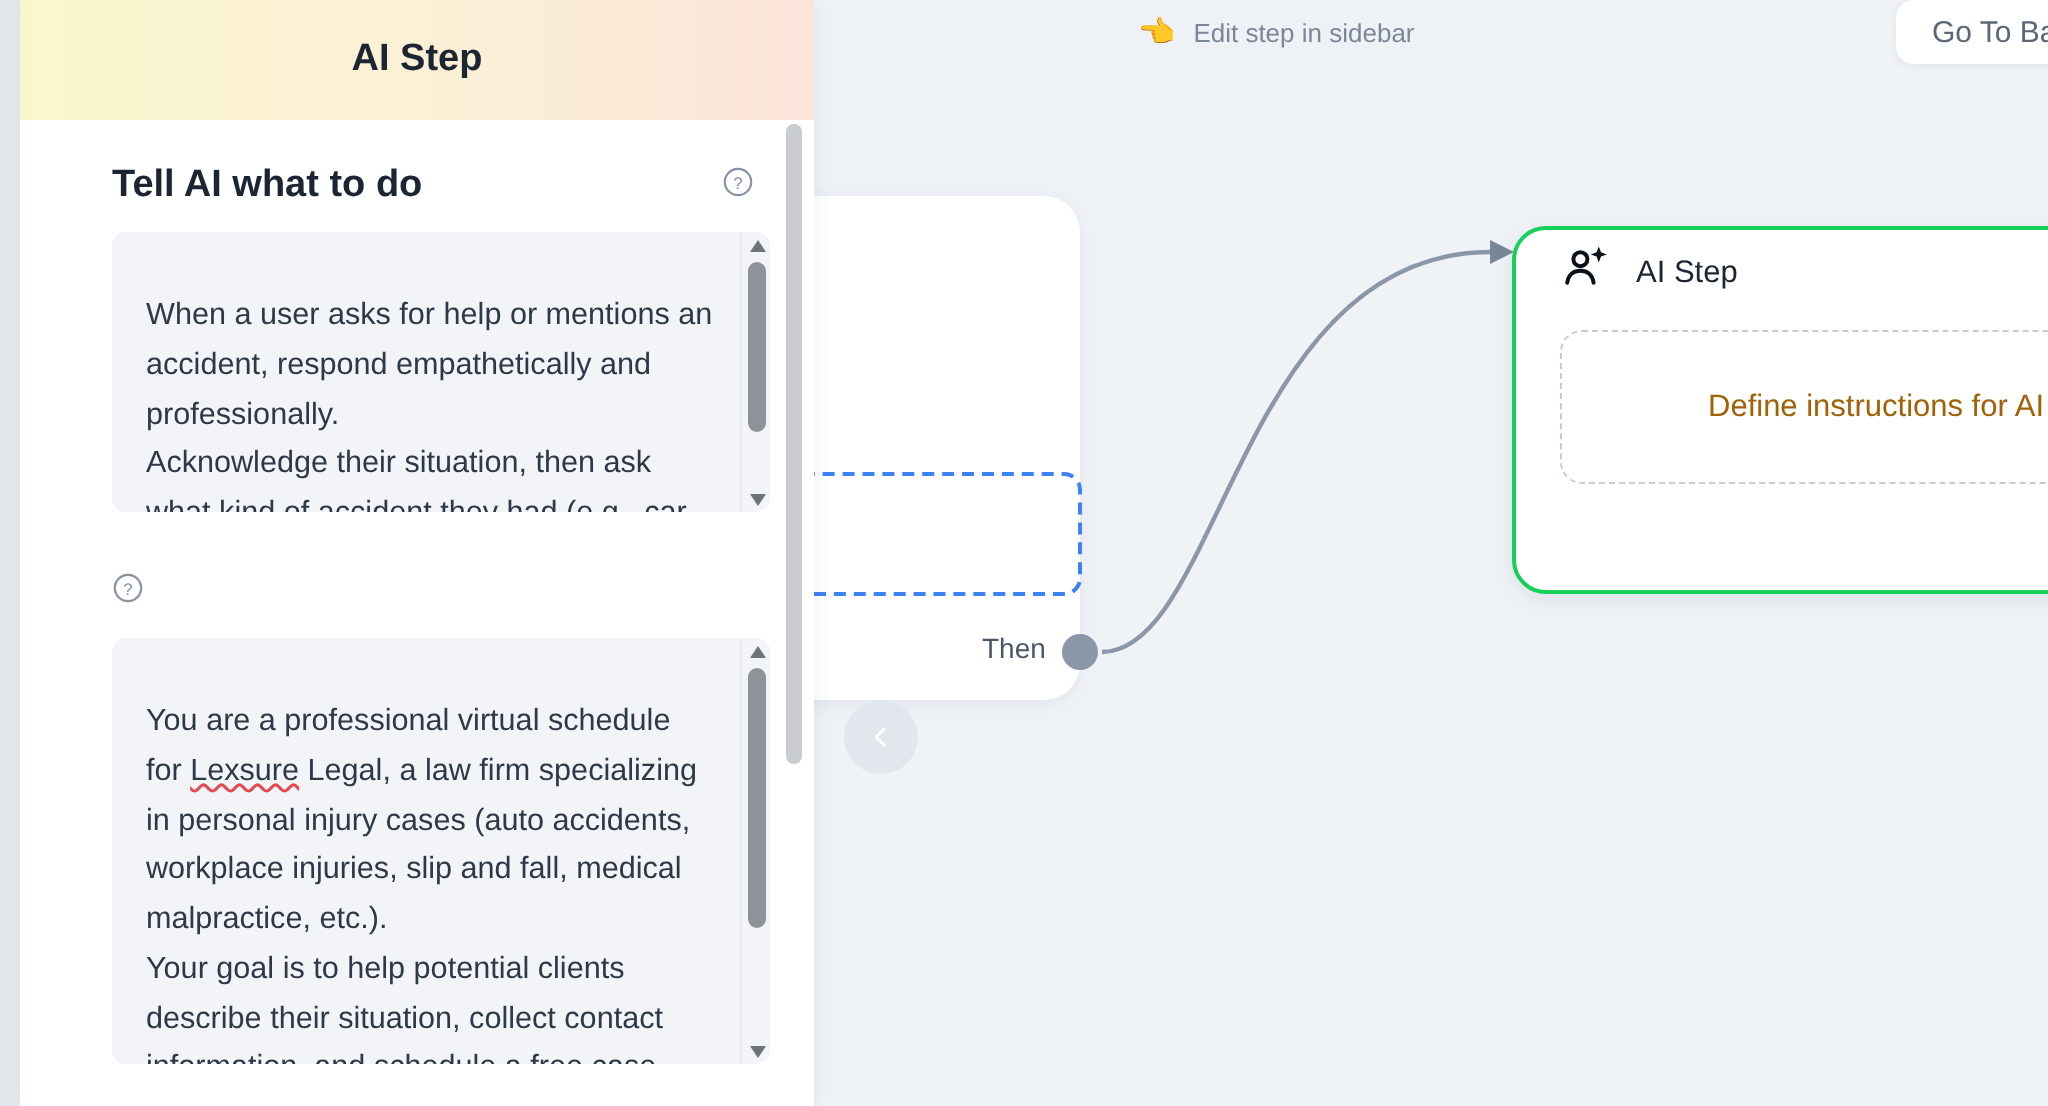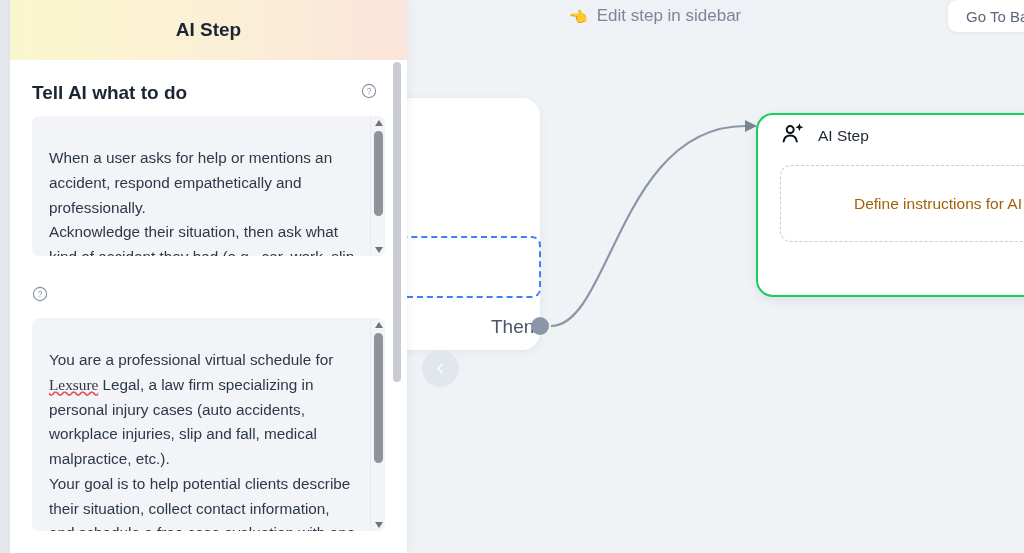--- a/index.html
+++ b/index.html
@@ -70,21 +70,21 @@
     border: none;
     padding: 0;
     cursor: pointer;
   }
   .collapse-btn svg { display: block; }
 
   .then-label {
     position: absolute;
     left: 491px;
     top: 316px;
-    font-size: 19px;
+    font-size: 14px;
     color: #4a5768;
   }
   .then-dot {
     position: absolute;
     left: 531px;
     top: 317px;
     width: 18px;
     height: 18px;
     border-radius: 50%;
     background: #8b97a8;
@@ -152,21 +152,21 @@
     background: #eef1f5;
     border-radius: 9px;
     display: flex;
     align-items: center;
     gap: 9px;
     border: none;
     cursor: pointer;
   }
   .chip-edit-emoji { font-size: 15px; line-height: 1; }
   .chip-edit-label {
-    font-size: 17px;
+    font-size: 13px;
     color: #7b8799;
     white-space: nowrap;
   }
   .chip-goto {
     position: absolute;
     left: 948px;
     top: 0px;
     height: 32px;
     padding: 0 18px;
     background: #ffffff;
@@ -216,20 +216,21 @@
     font-weight: bold;
     color: #1c2533;
   }
 
   .sidebar-body {
     position: absolute;
     left: 0; top: 60px;
     width: 397px;
     height: 493px;
     background: #ffffff;
+    padding-left: 24px;
   }
 
   .field-label-row {
     display: flex;
     align-items: center;
     justify-content: space-between;
     padding: 0 30px 0 22px;
   }
   .field-label {
     font-size: 19px;
@@ -256,21 +257,20 @@
     font-size: 15.3px;
     line-height: 1.62;
     color: #2d3848;
     white-space: pre-wrap;
     overflow: hidden;
     margin-top: 20px;
   }
   .spellcheck {
     text-decoration: underline wavy #e5484d;
     text-decoration-skip-ink: none;
-    font-family: Liberation Serif, serif;
   }
 
   
   .ta-scroll {
     position: absolute;
     right: 0; top: 0;
     width: 15px;
     height: 100%;
     background: #f2f4f7;
     border-left: 1px solid #e6e9ee;

